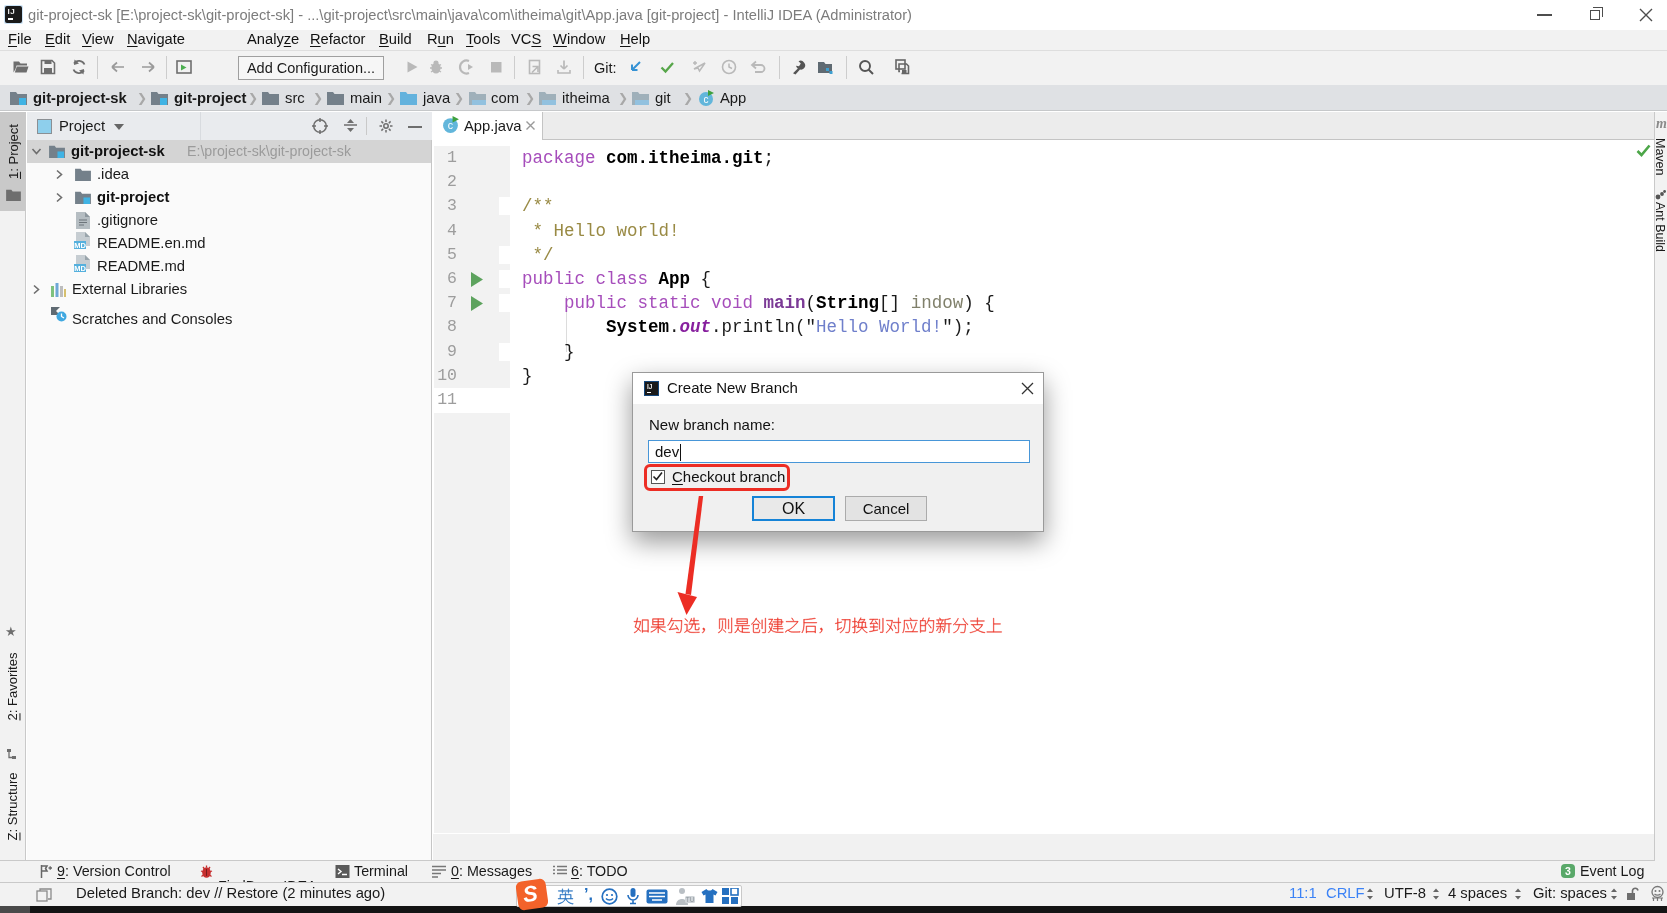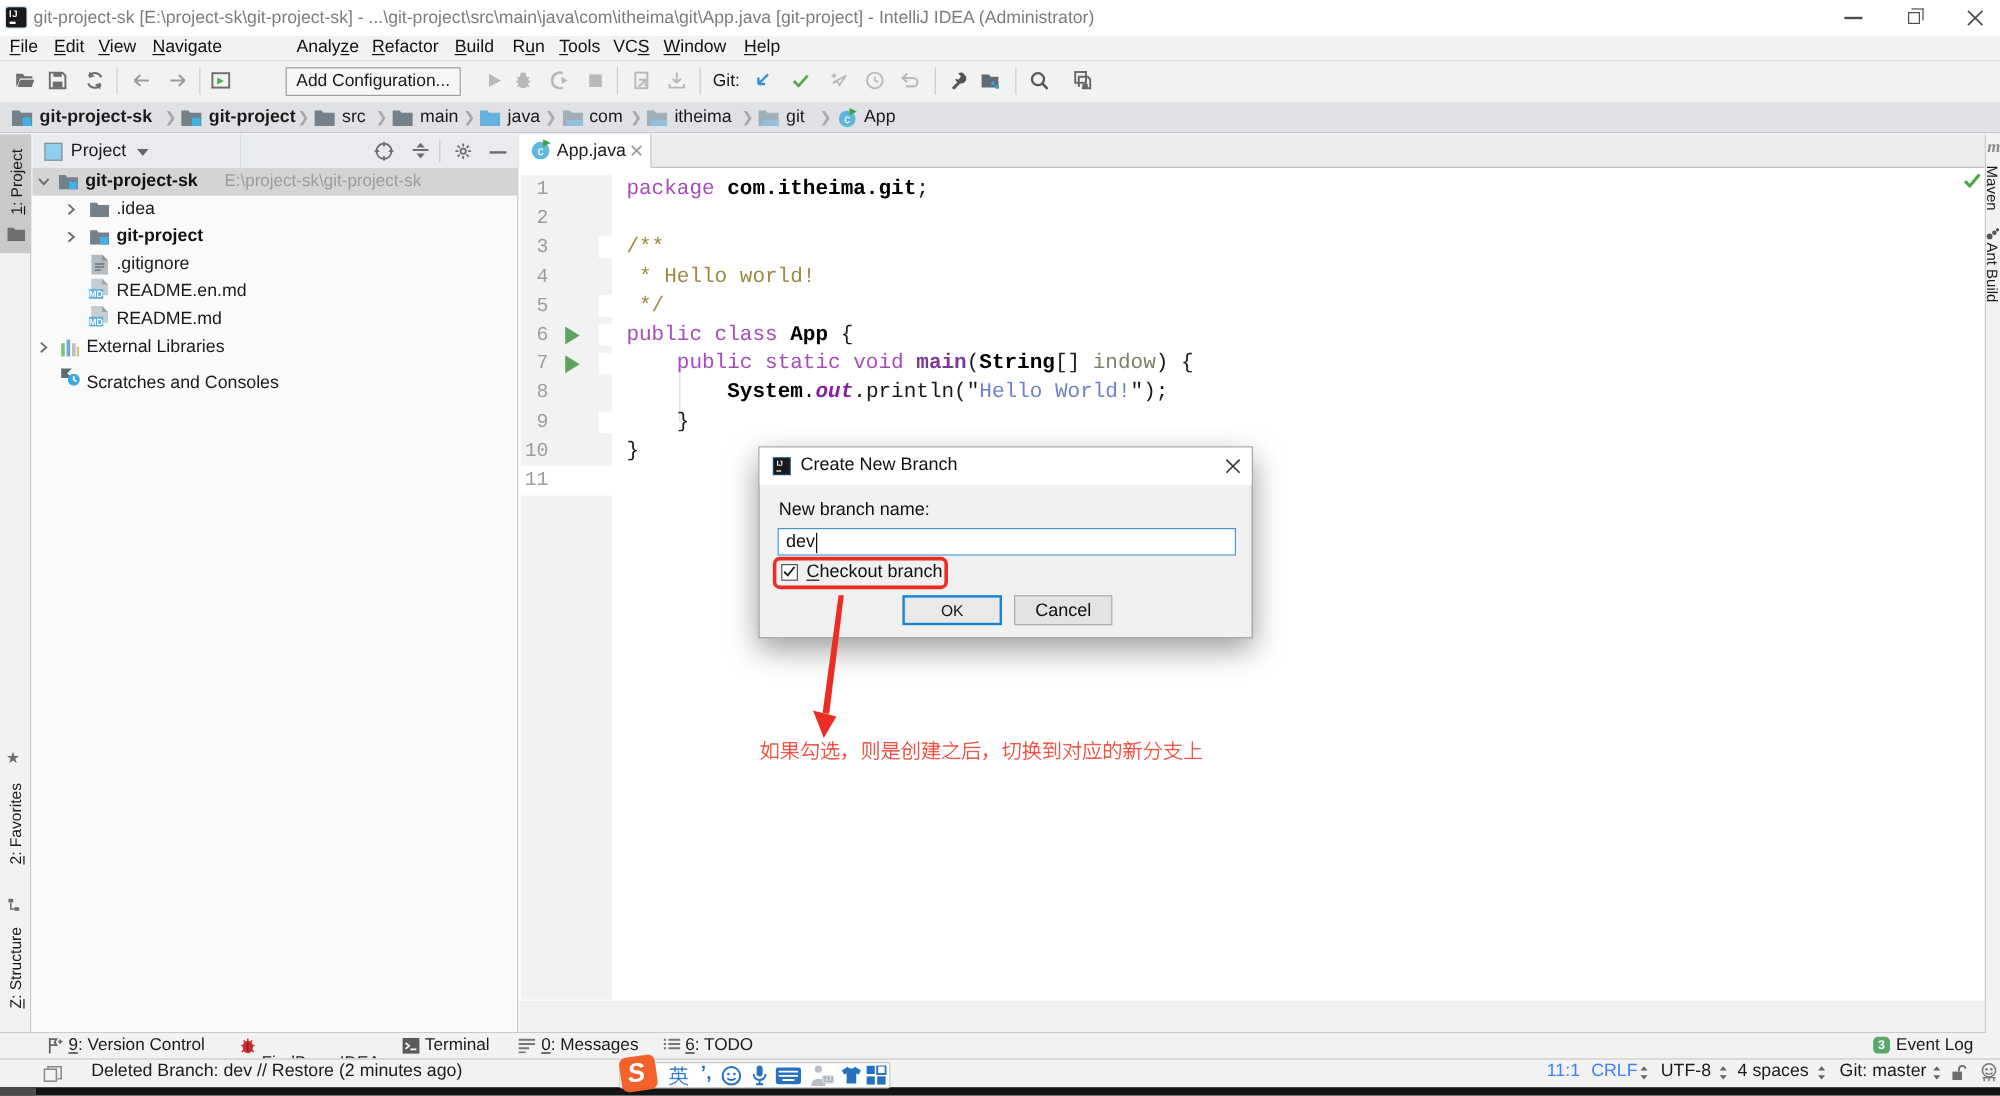--- a/index.html
+++ b/index.html
@@ -375,21 +375,21 @@
 <div style="position:absolute;left:31px;top:2.5px;width:1.2px;height:17px;background:#111;"></div>
   </div>
 <div class="a" style="left:651px;top:470px;width:14px;height:14px;background:#fff;border:1.5px solid #555;">
 <svg style="position:absolute;left:0px;top:0px" width="11" height="11" viewBox="0 0 11 11">
       <path d="M1.5 5.5 L4.5 8.5 L10 1.5" stroke="#222" stroke-width="1.6" fill="none"></path>
     </svg>
   </div>
 <div class="a" style="left:672px;top:468px;font-size:15px;color:#111;"><u>C</u>heckout branch</div>
 <div class="a" style="left:644px;top:464px;width:146px;height:27px;border:3.5px solid #ec2d24;border-radius:6px;"></div>
 <div class="a" style="left:752px;top:496px;width:83px;height:25px;background:#e9e9e9;border:2.3px solid #1583d7;
-font-size:13px;color:#111;text-align:center;line-height:21px;">OK</div>
+font-size:16px;color:#111;text-align:center;line-height:21px;">OK</div>
 <div class="a" style="left:845px;top:496px;width:82px;height:25px;background:#e3e3e3;border:1px solid #ababab;
 font-size:15px;color:#111;text-align:center;line-height:23px;">Cancel</div>
 <svg class="a" style="left:670px;top:492px" width="40" height="125" viewBox="0 0 40 125">
 <polygon points="28.8,4 33.2,4 21,103 15.5,102 " fill="#ec2d24"></polygon>
 <polygon points="7.5,100 27,105 16.5,123 " fill="#ec2d24"></polygon>
   </svg>
 <div class="a" style="left:633px;top:617px;"><svg width="370" height="19" viewBox="0 0 370 19">
       <g transform="translate(0.00,14.78) scale(0.01680,-0.01680)">
         <path d="M54 619H442V589H54ZM431 619H437L444 621L464 615Q450 467 417.0 354.0Q384 241 334.5 159.0Q285 77 221.5 21.0Q158 -35 83 -70Q79 -65 72.5 -57.0Q66 -49 60 -44Q158 -3 235.5 78.5Q313 160 363.5 291.0Q414 422 431 610ZM116 280 138 301Q186 274 234.0 242.0Q282 210 326.0 176.0Q370 142 406.0 109.0Q442 76 465 47L441 24Q417 53 381.5 87.0Q346 121 302.0 155.0Q258 189 210.5 221.5Q163 254 116 280ZM555 59H900V30H555ZM539 718H913V-32H883V688H569V-47H539ZM116 280Q134 331 153.5 399.0Q173 467 191.5 543.0Q210 619 225.0 693.5Q240 768 249 832L280 830Q270 764 254.5 689.0Q239 614 221.0 539.0Q203 464 184.5 397.0Q166 330 149 280Z" fill="#ed3a2e" stroke="#ed3a2e" stroke-width="28"></path>
       </g>
@@ -490,21 +490,21 @@
 <div class="a" style="left:0;top:882px;width:1667px;height:24px;background:#f2f2f2;border-top:1px solid #c9c9c9;"></div>
 <svg class="ico" style="left:36px;top:888px" width="16" height="14" viewBox="0 0 16 14">
     <rect x="1" y="3" width="10" height="10" fill="none" stroke="#8a8a8a" stroke-width="1.3"></rect>
     <path d="M4 3 V1 H15 V11 H12" fill="none" stroke="#8a8a8a" stroke-width="1.3"></path>
   </svg>
 <div class="a" style="left:76px;top:882px;height:24px;line-height:23px;font-size:14.8px;color:#1a1a1a;">Deleted Branch: dev // Restore (2 minutes ago)</div>
 <div class="a" style="left:1289px;top:882px;height:24px;line-height:23px;font-size:14.8px;color:#3b82f6;">11:1</div>
 <div class="a" style="left:1326px;top:882px;height:24px;line-height:23px;font-size:14.8px;color:#3b82f6;">CRLF</div>
 <div class="a" style="left:1384px;top:882px;height:24px;line-height:23px;font-size:14.8px;color:#1a1a1a;">UTF-8</div>
 <div class="a" style="left:1448px;top:882px;height:24px;line-height:23px;font-size:14.8px;color:#1a1a1a;">4 spaces</div>
-<div class="a" style="left:1533px;top:882px;height:24px;line-height:23px;font-size:14.8px;color:#1a1a1a;">Git: master</div>
+<div class="a" style="left:1533px;top:882px;height:24px;line-height:23px;font-size:14.8px;color:#1a1a1a;">Git: spaces</div>
 <svg class="ico" style="left:1366px;top:888px" width="8" height="12" viewBox="0 0 8 12">
     <path d="M1 4 L4 0.5 L7 4 Z M1 8 L4 11.5 L7 8 Z" fill="#666"></path>
   </svg>
 <svg class="ico" style="left:1432px;top:888px" width="8" height="12" viewBox="0 0 8 12">
     <path d="M1 4 L4 0.5 L7 4 Z M1 8 L4 11.5 L7 8 Z" fill="#666"></path>
   </svg>
 <svg class="ico" style="left:1514px;top:888px" width="8" height="12" viewBox="0 0 8 12">
     <path d="M1 4 L4 0.5 L7 4 Z M1 8 L4 11.5 L7 8 Z" fill="#666"></path>
   </svg>
 <svg class="ico" style="left:1610px;top:888px" width="8" height="12" viewBox="0 0 8 12">

